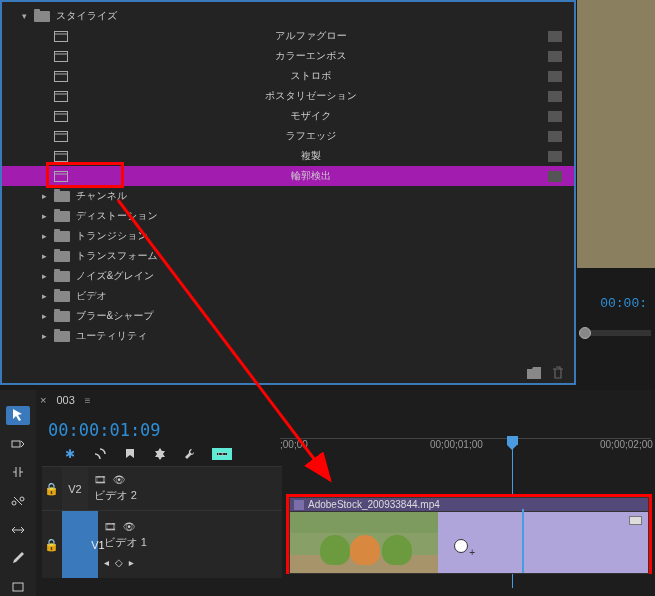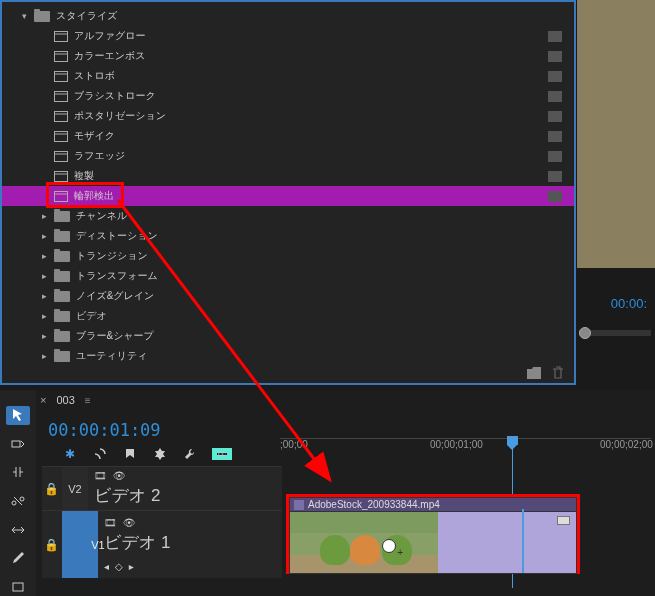--- a/index.html
+++ b/index.html
@@ -4,33 +4,33 @@
 <style>
 * { margin: 0; padding: 0; box-sizing: border-box; font-family: 'Hiragino Sans', 'Meiryo', sans-serif; }
 body { background: #1a1a1a; color: #ccc; font-size: 12px; width: 655px; height: 596px; overflow: hidden; position: relative; }
 
 .effects-panel { position: absolute; top: 0; left: 0; width: 576px; height: 385px; background: #232323; border: 2px solid #3a7abc; }
 .effects-list { padding: 4px 0; }
 .tree-row { display: flex; align-items: center; height: 20px; padding: 0 8px; cursor: pointer; }
 .tree-row.selected { background: #a21caf; }
 .indent-1 { padding-left: 20px; }
 .indent-2 { padding-left: 40px; }
-.indent-3 { padding-left: 52px; }
+.indent-3 { padding-left: 52px; text-align: center; }
 .caret { width: 12px; font-size: 9px; color: #aaa; display: inline-block; }
 .folder-icon { width: 16px; height: 11px; background: #888; margin-right: 6px; border-radius: 1px; position: relative; }
 .folder-icon::before { content: ''; position: absolute; top: -2px; left: 0; width: 6px; height: 2px; background: #888; border-radius: 1px 1px 0 0; }
 .preset-icon-svg { width: 14px; height: 11px; margin-right: 6px; fill: none; stroke: #aaa; stroke-width: 1; }
 .label { flex: 1; color: #ccc; font-size: 10px; }
 .effect-badge { width: 14px; height: 11px; background: #555; margin-right: 4px; }
 .highlight-box { border: 3px solid #f00; }
 .panel-footer { position: absolute; bottom: 3px; right: 8px; display: flex; gap: 8px; }
 .footer-icon { width: 16px; height: 14px; }
 
 .preview-panel { position: absolute; top: 0; right: 0; width: 78px; height: 268px; background: #8a8060; }
-.timecode-right { position: absolute; top: 296px; right: 8px; color: #2e8ed8; font-size: 13px; font-family: Liberation Sans, sans-serif; }
+.timecode-right { position: absolute; top: 296px; right: 8px; color: #2e8ed8; font-size: 13px; font-family: Liberation Mono, monospace; }
 .scrub-bar { position: absolute; top: 330px; right: 4px; width: 72px; height: 6px; background: #333; }
 .scrub-dot { position: absolute; left: 0; top: -3px; width: 12px; height: 12px; background: #888; border-radius: 50%; border: 1px solid #aaa; }
 
 .timeline-panel { position: absolute; top: 390px; left: 0; width: 655px; height: 206px; background: #1d1d1d; }
 .tool-col { position: absolute; left: 0; top: 0; width: 36px; height: 206px; background: #232323; display: flex; flex-direction: column; align-items: center; padding-top: 16px; gap: 10px; }
 .tool { width: 24px; height: 24px; display: flex; align-items: center; justify-content: center; color: #ccc; cursor: pointer; }
 .tool.active { background: #3a7abc; border-radius: 2px; }
 
 .tl-header { position: absolute; left: 40px; top: 4px; display: flex; align-items: center; gap: 10px; }
 .close-x { color: #aaa; font-size: 11px; cursor: pointer; }
@@ -49,23 +49,23 @@
 .playhead-head::after { content:''; position:absolute; bottom:-5px; left:0; border-left:5.5px solid transparent; border-right:5.5px solid transparent; border-top:5px solid #4a9be0; }
 
 .tracks { position: absolute; left: 42px; top: 76px; width: 240px; }
 .track-row { display: flex; align-items: center; height: 44px; border-top: 1px solid #333; background: #262626; }
 .track-row.v1 { height: 68px; }
 .track-lock { width: 20px; text-align: center; color: #888; cursor: pointer; }
 .track-label { width: 26px; height: 100%; display: flex; align-items: center; justify-content: center; background: #2a2a2a; font-size: 11px; margin-right: 6px; }
 .track-label.targeted { background: #3a7abc; color: #eee; padding-left: 36px; }
 .track-ctrl { display: flex; flex-direction: column; gap: 3px; font-size: 10px; color: #ccc; }
 .ctrl-icons { display: flex; gap: 6px; }
-.track-name { font-size: 17px; color: #ccc; text-align: center; }
-
-.clip-area { position: absolute; left: 286px; top: 104px; width: 294px; height: 80px; border: 3px solid #f00; }
+.track-name { font-size: 11px; color: #ccc; text-align: center; }
+
+.clip-area { position: absolute; left: 286px; top: 104px; width: 366px; height: 80px; border: 3px solid #f00; }
 .clip-header { height: 15px; background: #544a7a; display: flex; align-items: center; padding: 0 4px; gap: 4px; font-size: 10px; color: #ddd; border: 1px solid #333; }
 .clip-body { height: 62px; background: #b0a5db; display: flex; border: 1px solid #333; border-top: none; position: relative; }
 .clip-thumb { width: 148px; height: 100%; background: linear-gradient(to bottom, #7d9b5f 0%, #7d9b5f 35%, #88a068 35%, #88a068 70%, #a8946a 70%); position: relative; }
 .bird { position: absolute; bottom: 8px; width: 30px; height: 30px; border-radius: 50% 50% 40% 40%; }
 .bird.b1 { left: 30px; background: #6b9a3f; }
 .bird.b2 { left: 60px; background: #d8883f; }
 .bird.b3 { left: 92px; background: #6b9a3f; }
 .fx-badge { position: absolute; right: 6px; top: 4px; width: 13px; height: 9px; border: 1px solid #777; background: #ddd; }
 .fx-cursor { position: absolute; right: 180px; bottom: 20px; width: 14px; height: 14px; border: 1.5px solid #333; border-radius: 50%; background: #fff; }
 .fx-cursor::after { content: '+'; position: absolute; right: -8px; bottom: -6px; font-size: 10px; color: #333; }
@@ -101,28 +101,20 @@
         </svg>
       <span class="label">カラーエンボス</span>
       <div class="effect-badge"></div>
     </div>
     <div class="tree-row indent-3">
       <svg class="preset-icon-svg" viewBox="0 0 14 11">
           <rect x="0.5" y="0.5" width="13" height="10"></rect>
           <line x1="0.5" y1="3" x2="13.5" y2="3"></line>
         </svg>
       <span class="label">ストロボ</span>
-      <div class="effect-badge"></div>
-    </div>
-    <div class="tree-row indent-3">
-      <svg class="preset-icon-svg" viewBox="0 0 14 11">
-          <rect x="0.5" y="0.5" width="13" height="10"></rect>
-          <line x1="0.5" y1="3" x2="13.5" y2="3"></line>
-        </svg>
-      <span class="label">ブラシストローク</span>
       <div class="effect-badge"></div>
     </div>
     <div class="tree-row indent-3">
       <svg class="preset-icon-svg" viewBox="0 0 14 11">
           <rect x="0.5" y="0.5" width="13" height="10"></rect>
           <line x1="0.5" y1="3" x2="13.5" y2="3"></line>
         </svg>
       <span class="label">ポスタリゼーション</span>
       <div class="effect-badge"></div>
     </div>

